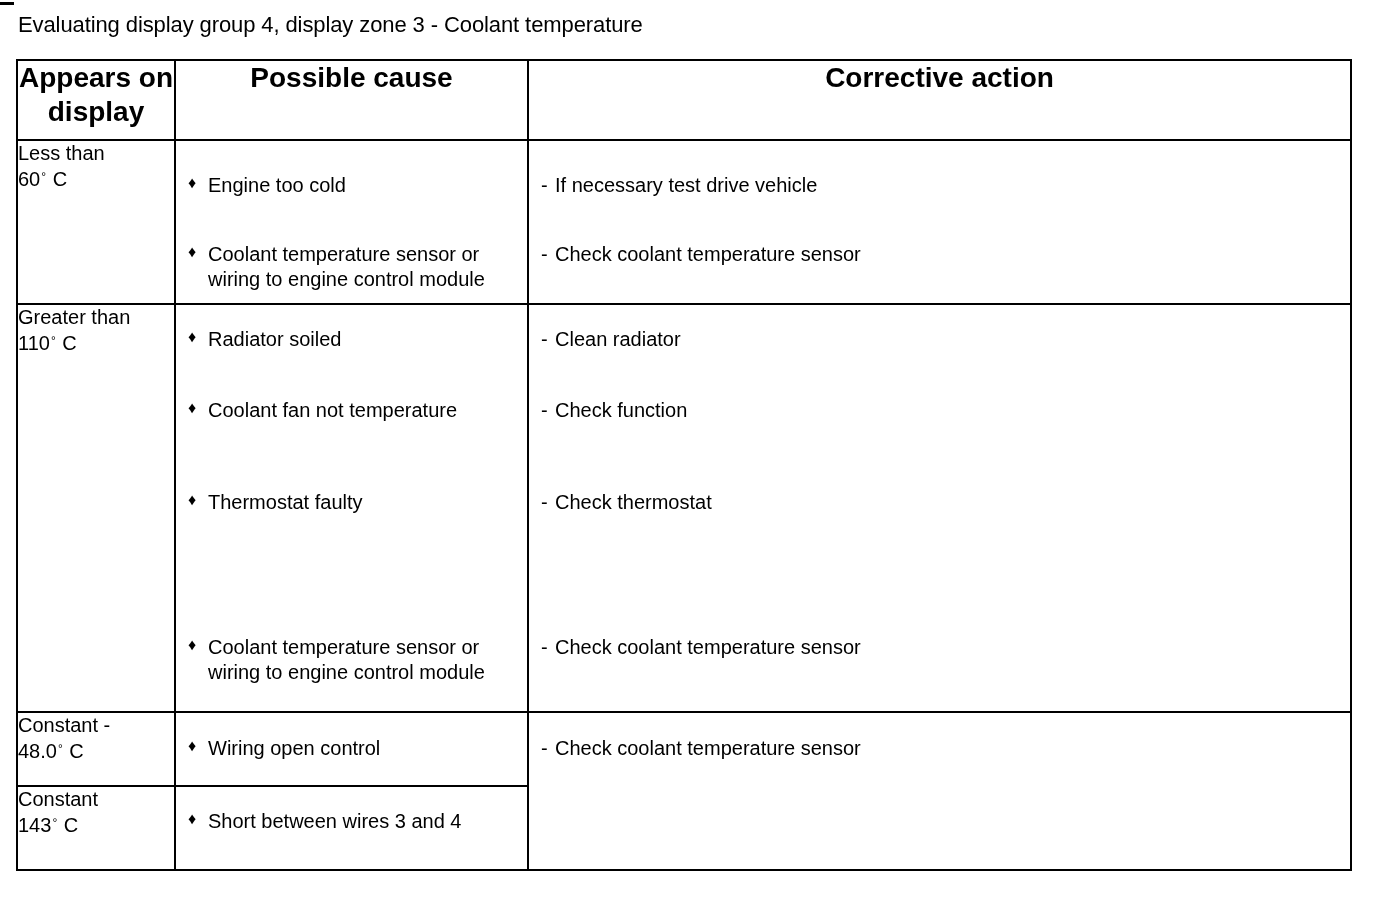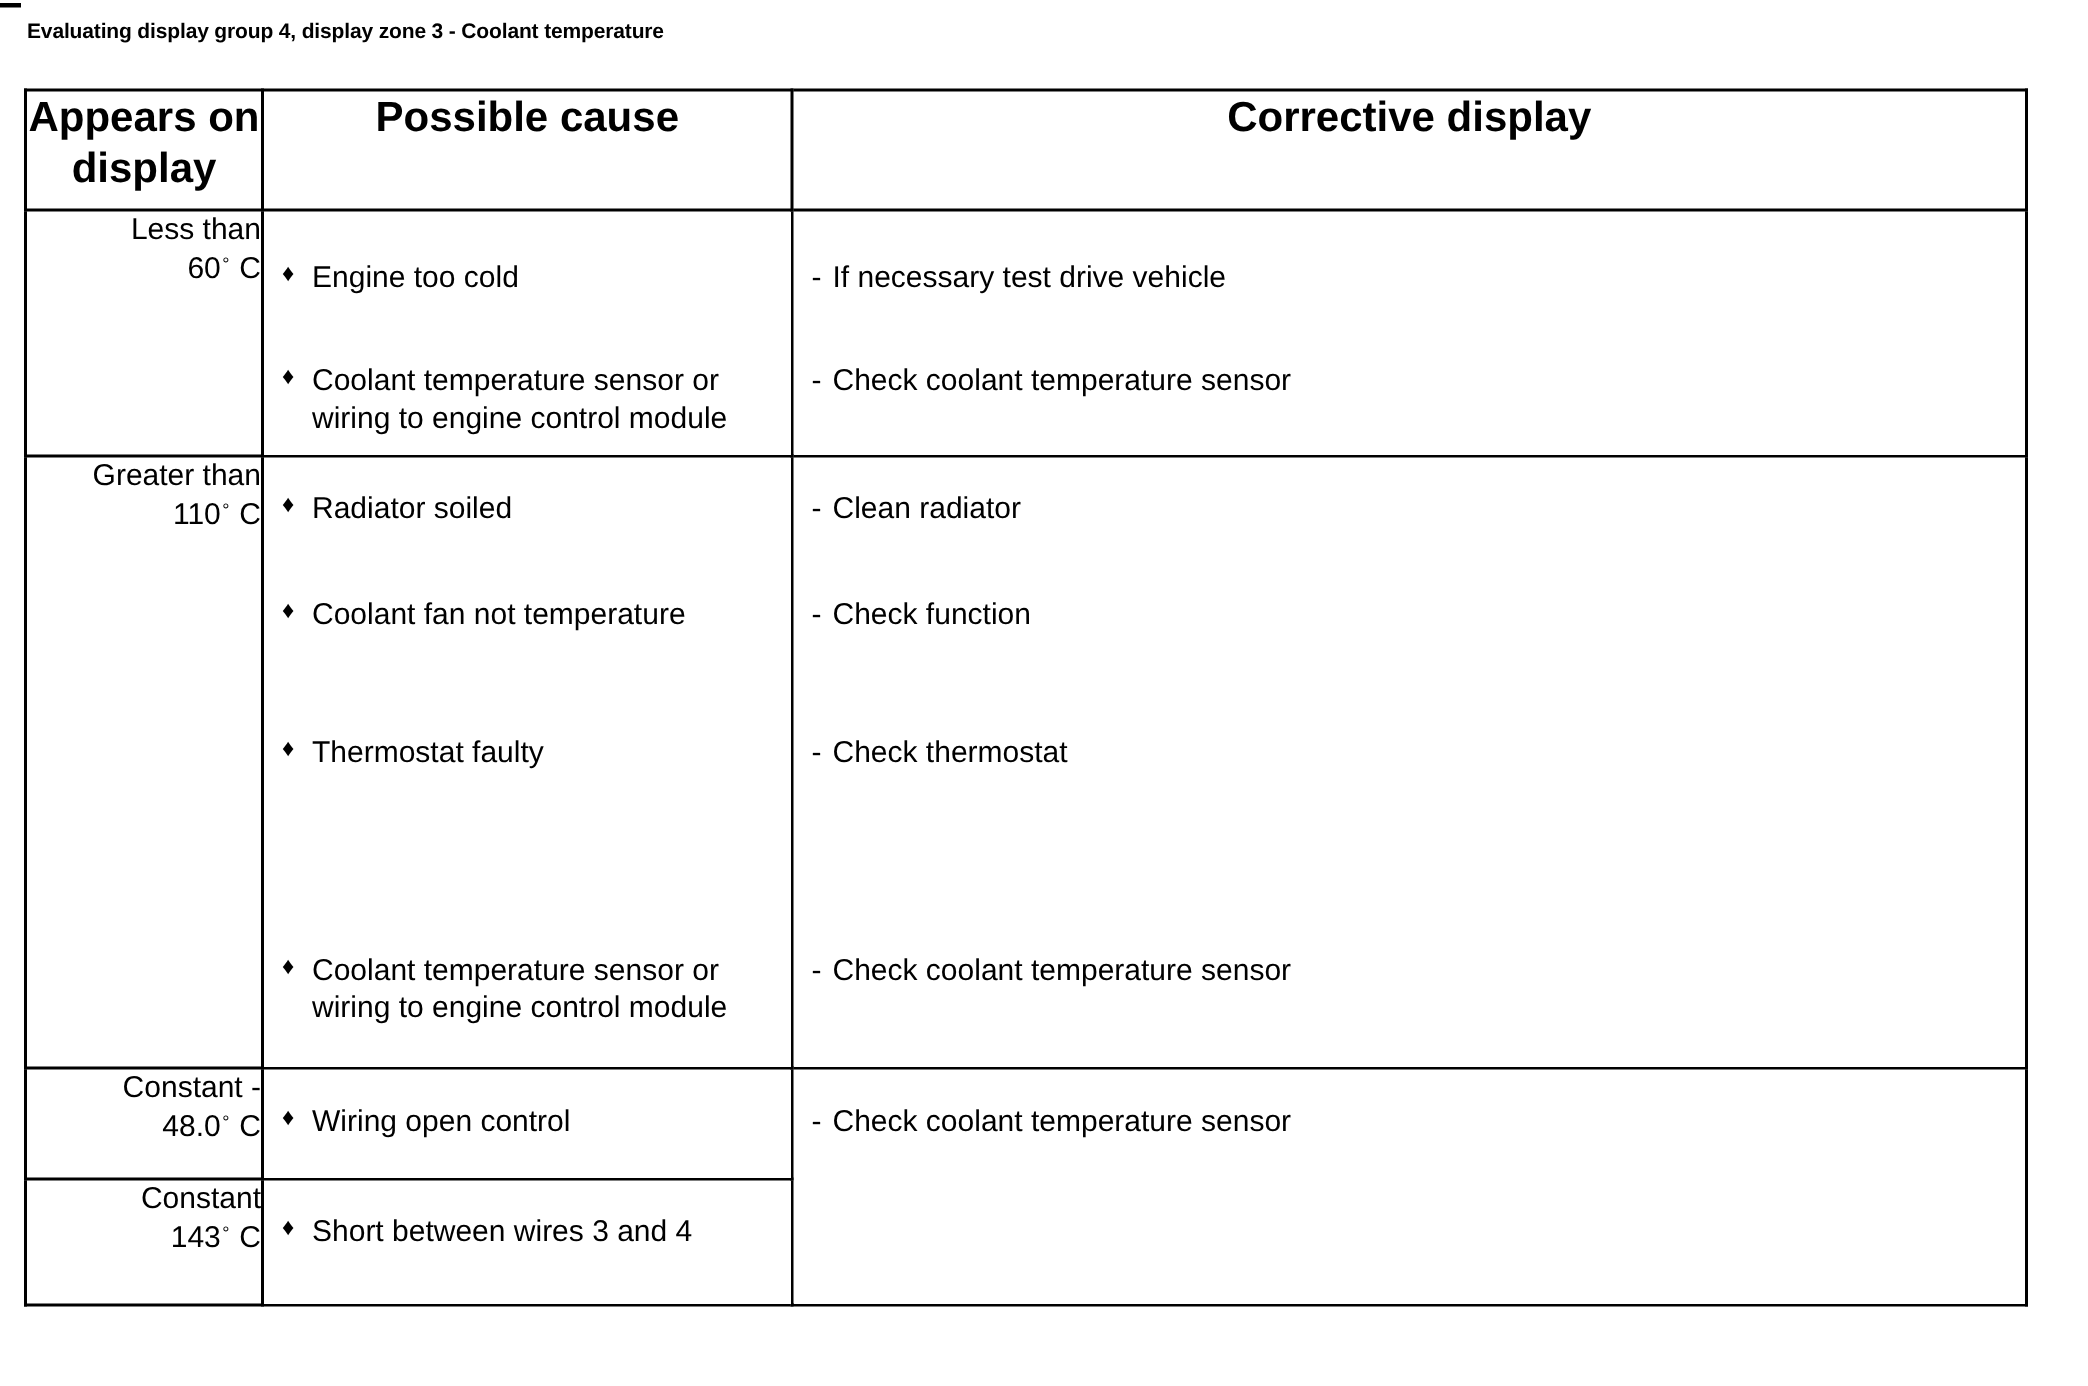--- a/index.html
+++ b/index.html
@@ -24,22 +24,22 @@
     left: 0px;
     top: 2px;
     width: 14px;
     height: 3px;
     background: #000;
   }
   .doc-title {
     position: absolute;
     left: 18px;
     top: 12px;
-    font-size: 14px;
-    font-weight: bold;
+    font-size: 22px;
+    font-weight: normal;
     letter-spacing: -0.1px;
     white-space: nowrap;
   }
   table.matrix {
     position: absolute;
     left: 16px;
     top: 59px;
     width: 1334px;
     border-collapse: collapse;
     table-layout: fixed;
@@ -58,21 +58,21 @@
     text-align: center;
     font-size: 28px;
     font-weight: bold;
     height: 78px;
     vertical-align: top;
     padding-top: 18px;
     line-height: 1.22;
   }
 
   .disp-cell {
-    text-align: right;
+    text-align: left;
     font-size: 20px;
     line-height: 1.28;
     padding-top: 18px;
     padding-left: 4px;
     padding-right: 4px;
   }
   .deg {
     display: inline-block;
     font-size: 12px;
     vertical-align: 5px;
@@ -158,21 +158,21 @@
       <col class="c-cause">
       <col class="c-action">
     </colgroup>
     <thead>
       <tr>
         <th class="head">
           <span>Appears on</span><br>
           <span>display</span>
         </th>
         <th class="head">Possible cause</th>
-        <th class="head">Corrective display</th>
+        <th class="head">Corrective action</th>
       </tr>
     </thead>
     <tbody>
 
       <tr>
         <td class="disp-cell cell-r1">
           <span>Less than</span><br>
           <span>60</span><span class="deg">°</span> <span>C</span>
         </td>
         <td class="cause-cell cell-r1">

